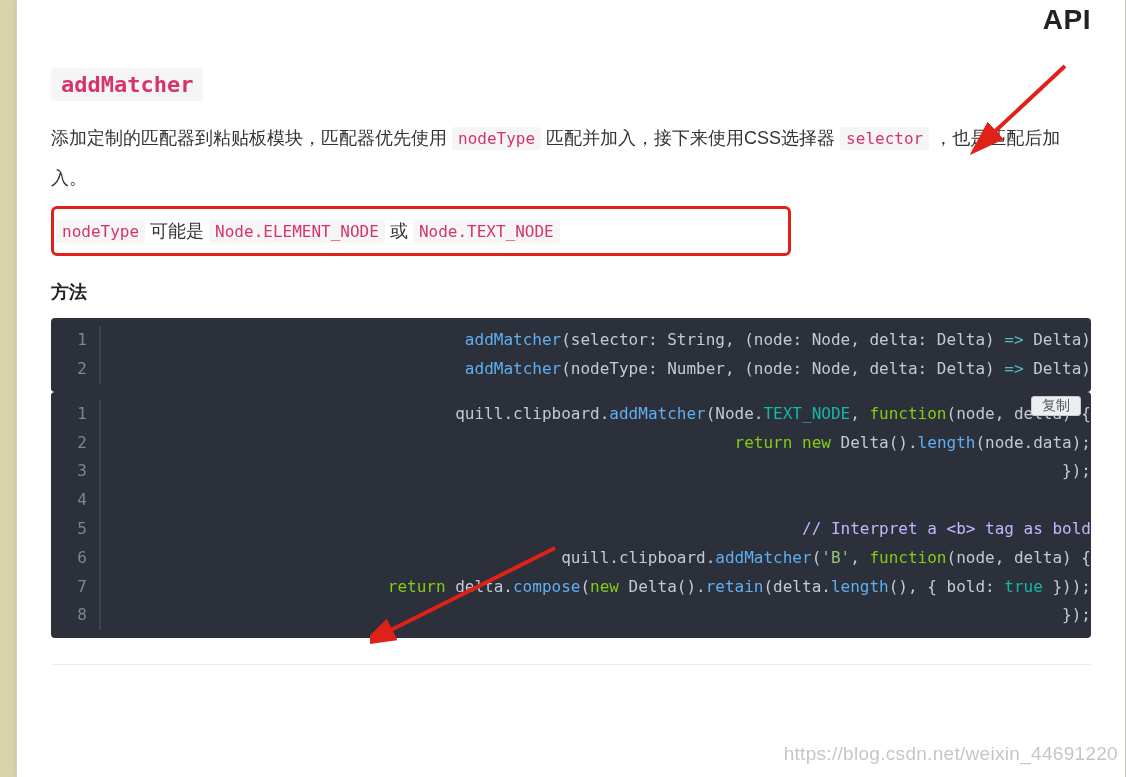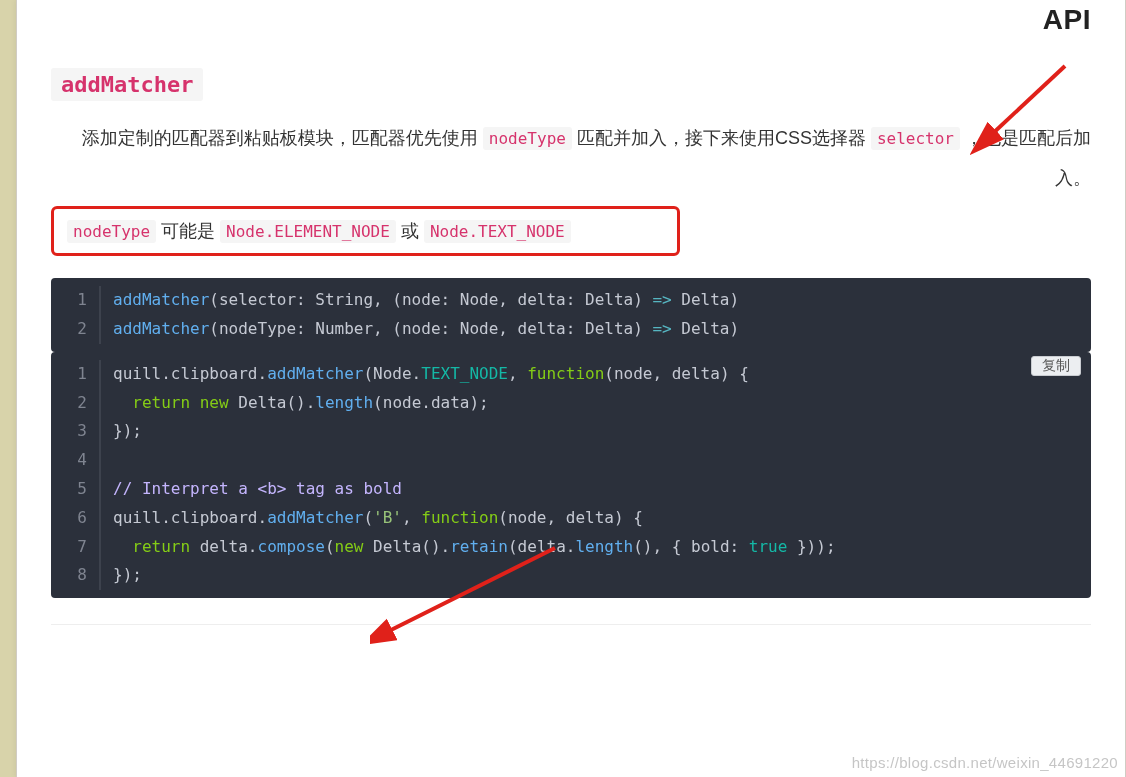--- a/index.html
+++ b/index.html
@@ -56,39 +56,38 @@
     background: #f5f5f5;
     border-radius: 3px;
     padding: 4px 10px;
   }
 
   p.lede {
     font-size: 18px;
     line-height: 2.2;
     color: #333;
     margin: 0 0 8px 0;
-    text-align: right;
   }
 
   code.inline {
     font-family: ui-monospace, SFMono-Regular, Menlo, Consolas, monospace;
     font-size: 16px;
     color: #d6336c;
     background: #f5f5f5;
     border-radius: 3px;
     padding: 2px 6px;
   }
 
   .highlight-box {
     border: 3px solid #e0211a;
     border-radius: 6px;
-    padding: 10px 13px;
+    padding: 10px 2px;
     font-size: 18px;
     color: #333;
-    width: 629px;
+    width: 740px;
     margin-bottom: 22px;
   }
 
   h4.sub-h {
     margin: 24px 0 14px 0;
     font-size: 18px;
     font-weight: 700;
     color: #222;
   }
 
@@ -110,20 +109,21 @@
     text-align: right;
     padding-right: 12px;
     color: #7f8490;
     user-select: none;
   }
   .codeblock .code {
     white-space: pre;
     border-left: 2px solid #3d424d;
     padding-left: 12px;
     flex: 1;
+    text-align: right;
   }
   .tk-fn  { color: #61afef; }          
   .tk-kw  { color: #84cc16; }          
   .tk-op  { color: #56b6c2; }          
   .tk-str { color: #98c379; }          
   .tk-comment { color: #c4b5fd; }
   .tk-const { color: #14b8a6; }        
   .tk-plain { color: #c5c9d3; }
 
   .copy-btn {
@@ -136,22 +136,22 @@
     border: 1px solid #c9ccd1;
     border-radius: 3px;
     padding: 0 10px;
     cursor: pointer;
   }
 
   
   .watermark {
     position: absolute;
     right: 8px;
-    bottom: 6px;
-    font-size: 15px;
+    bottom: 12px;
+    font-size: 19px;
     color: rgba(150,150,150,0.55);
     letter-spacing: 0.3px;
     pointer-events: none;
   }
 
   
   .peek {
     height: 18px;
     margin-top: 26px;
     border-top: 1px solid #eee;
@@ -181,20 +181,21 @@
     </p>
 
     <div class="highlight-box">
       <code class="inline">nodeType</code>
       <span> 可能是 </span>
       <code class="inline">Node.ELEMENT_NODE</code>
       <span> 或 </span>
       <code class="inline">Node.TEXT_NODE</code>
     </div>
 
+    <h4 class="sub-h">方法</h4>
 
     <div class="codeblock">
       <div class="row">
         <div class="ln">1</div>
         <div class="code"><span class="tk-fn">addMatcher</span><span class="tk-plain">(selector: String, (node: Node, delta: Delta) </span><span class="tk-op">=&gt;</span><span class="tk-plain"> Delta)</span></div>
       </div>
       <div class="row">
         <div class="ln">2</div>
         <div class="code"><span class="tk-fn">addMatcher</span><span class="tk-plain">(nodeType: Number, (node: Node, delta: Delta) </span><span class="tk-op">=&gt;</span><span class="tk-plain"> Delta)</span></div>
       </div>

